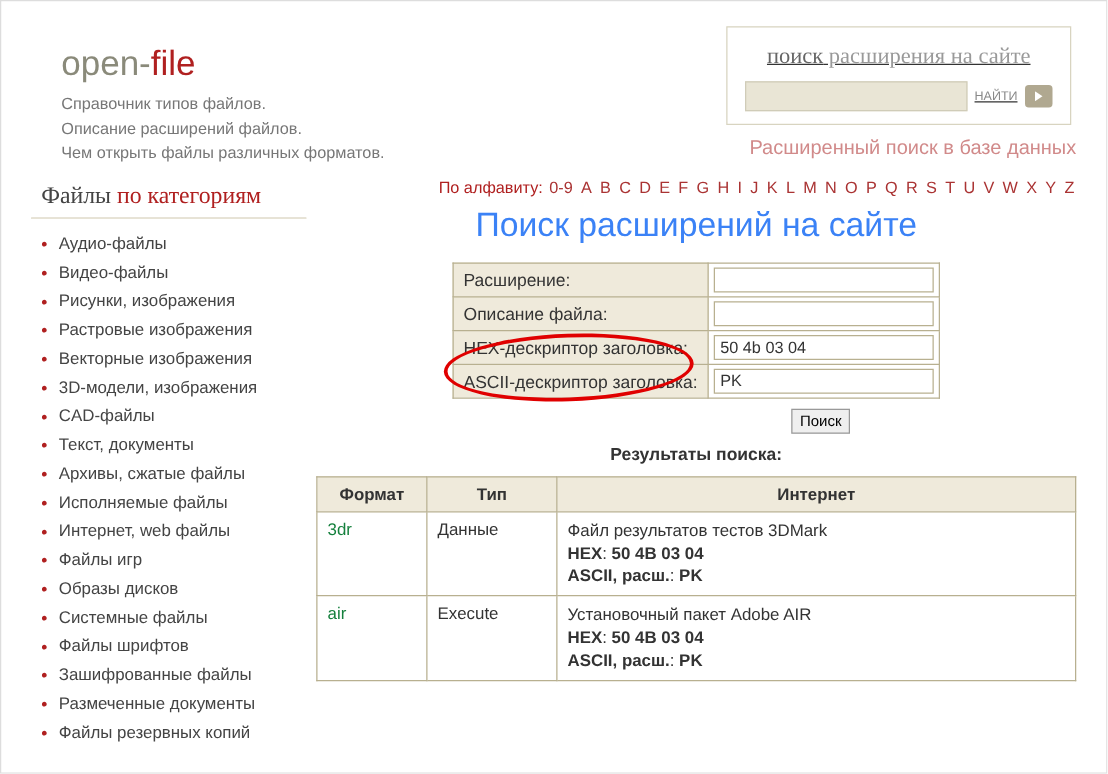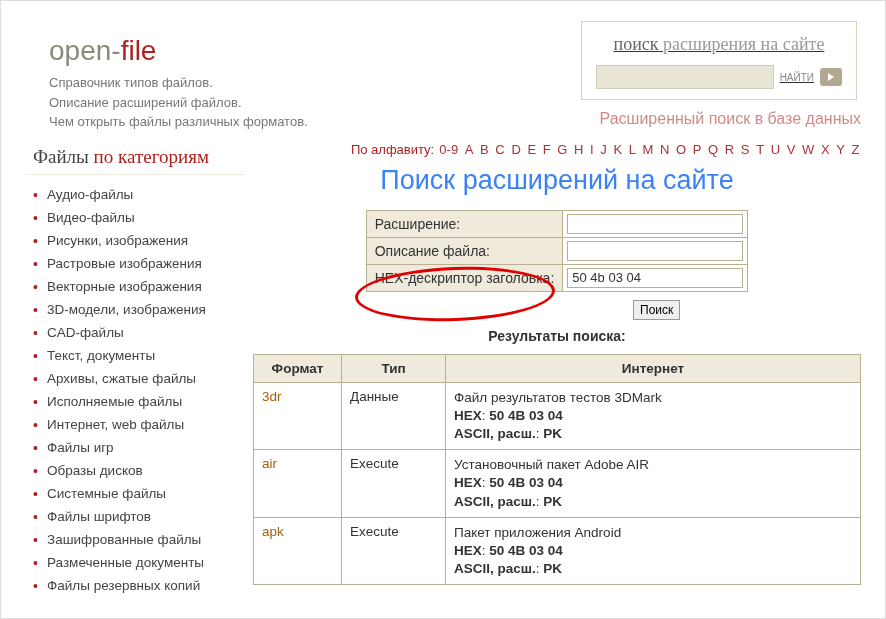--- a/index.html
+++ b/index.html
@@ -205,21 +205,21 @@
   .results-table th, .results-table td {
     border: 1px solid #b8b090;
     padding: 6px 8px;
     vertical-align: top;
   }
   .results-table th {
     background: #efeadb;
     font-weight: bold;
     text-align: center;
   }
-  .results-table td.fmt { color: #a16207; width: 88px; }
+  .results-table td.fmt { color: #15803d; width: 88px; }
   .results-table td.type { width: 104px; }
   .results-table td.desc { line-height: 1.35; }
   .results-table .hexline b, .results-table .asciiline b { font-weight: bold; }
   .redcircle {
     position: absolute;
     border: 3px solid #e00000;
     border-radius: 50%;
     width: 200px;
     height: 54px;
     left: 102px;
@@ -306,20 +306,24 @@
           <td class="inputcell"><input type="text" value="" style=""></td>
         </tr>
         <tr>
           <td>Описание файла:</td>
           <td class="inputcell"><input type="text" value="" style=""></td>
         </tr>
         <tr>
           <td>HEX-дескриптор заголовка:</td>
           <td class="inputcell"><input type="text" value="50 4b 03 04" style=""></td>
         </tr>
+        <tr>
+          <td>ASCII-дескриптор заголовка:</td>
+          <td class="inputcell"><input type="text" value="PK" style=""></td>
+        </tr>
       </tbody>
         </table>
 
       <div class="search-btn">
         <button>Поиск</button>
       </div>
 
       <div class="results-title">Результаты поиска:</div>
 
       <table class="results-table">
@@ -334,25 +338,20 @@
             <tr>
               <td class="fmt">3dr</td>
               <td class="type">Данные</td>
               <td class="desc">Файл результатов тестов 3DMark<br><span class="hexline"><b>HEX</b>: <b>50 4B 03 04</b></span><br><span class="asciiline"><b>ASCII, расш.</b>: <b>PK</b></span></td>
             </tr>
             <tr>
               <td class="fmt">air</td>
               <td class="type">Execute</td>
               <td class="desc">Установочный пакет Adobe AIR<br><span class="hexline"><b>HEX</b>: <b>50 4B 03 04</b></span><br><span class="asciiline"><b>ASCII, расш.</b>: <b>PK</b></span></td>
             </tr>
-            <tr>
-              <td class="fmt">apk</td>
-              <td class="type">Execute</td>
-              <td class="desc">Пакет приложения Android<br><span class="hexline"><b>HEX</b>: <b>50 4B 03 04</b></span><br><span class="asciiline"><b>ASCII, расш.</b>: <b>PK</b></span></td>
-            </tr>
           </tbody>
       </table>
 
       <div class="redcircle"></div>
     </div>
   </div>
 
 </div>
 
 </body></html>

